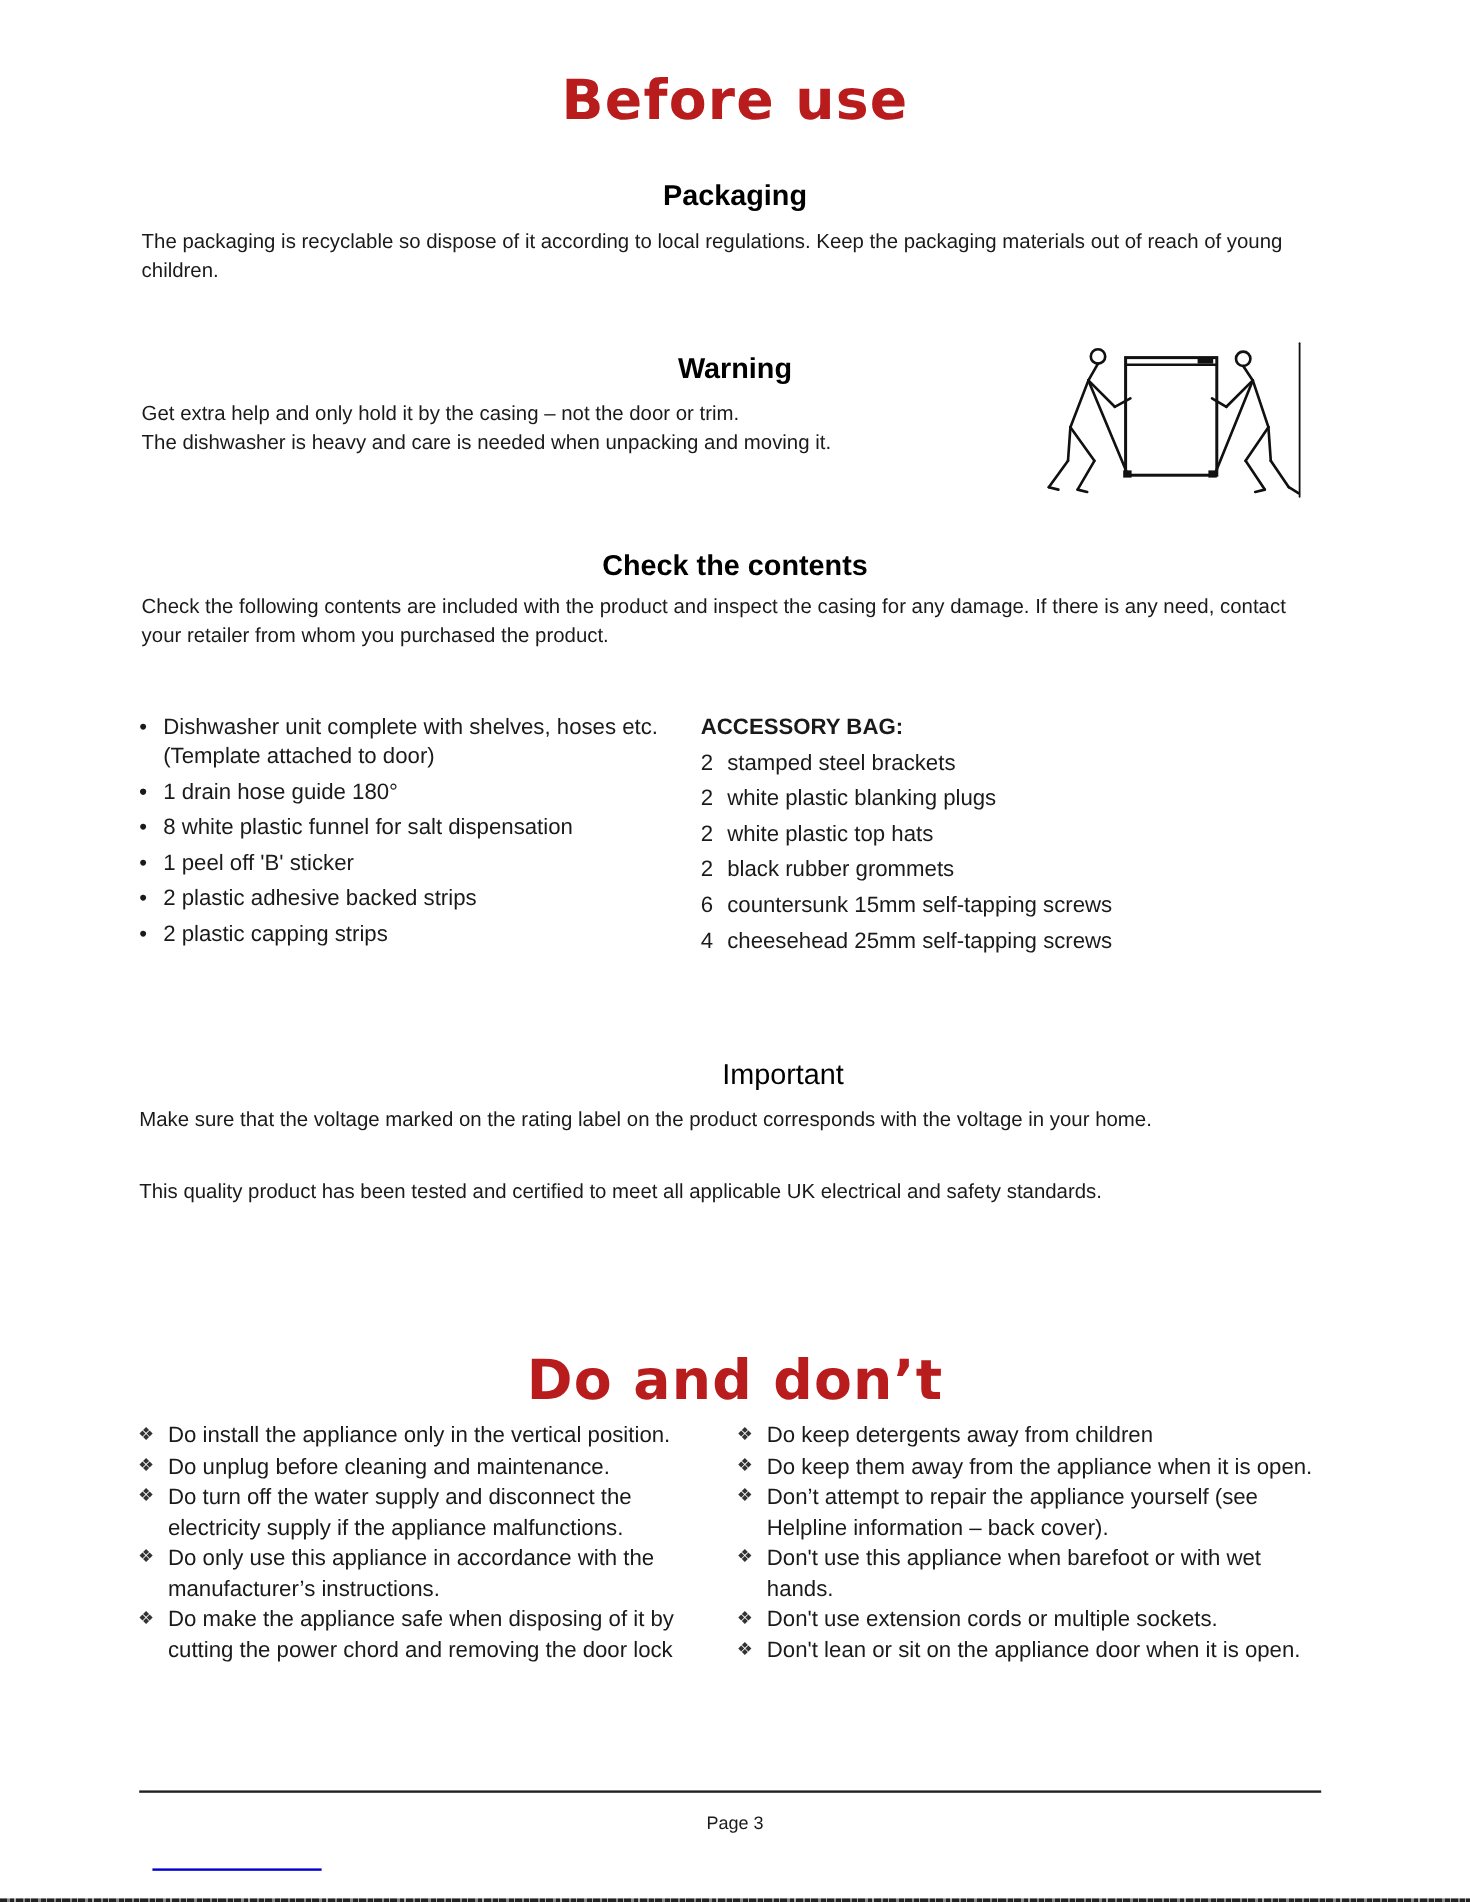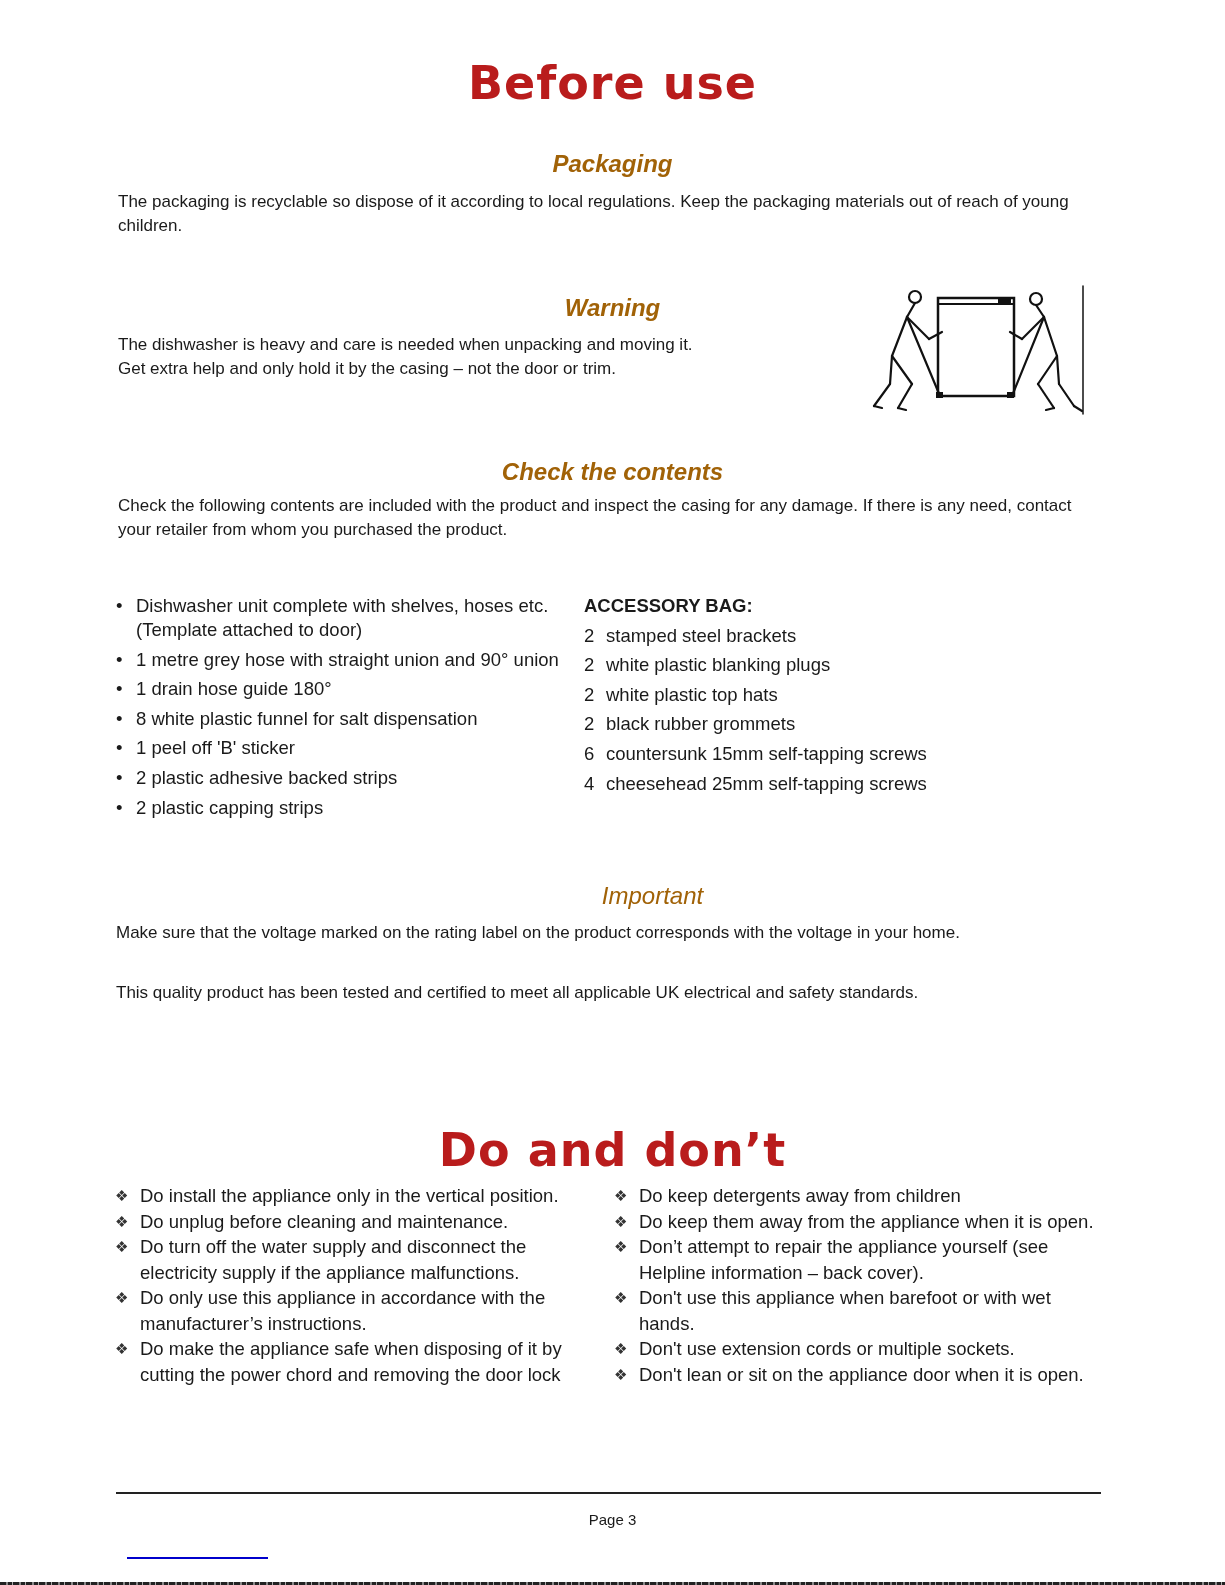--- a/index.html
+++ b/index.html
@@ -1,21 +1,21 @@
 <!DOCTYPE html>
 <html><head>
 <meta charset="utf-8">
 <style>
   html, body { margin: 0; padding: 0; background: #ffffff; }
   body { width: 1225px; height: 1585px; position: relative; overflow: hidden;
          font-family: "Liberation Sans", sans-serif; color: #1a1a1a; }
   .abs { position: absolute; }
   .title { left: 0; width: 1225px; text-align: center; font-weight: 900; font-size: 46px;
            letter-spacing: 1px; font-family: "DejaVu Sans", sans-serif; color: #b91c1c; }
-  .h2 { left: 0; width: 1225px; text-align: center; font-weight: bold; font-size: 24px; color: #a16207; font-style: italic; }
+  .h2 { left: 0; width: 1225px; text-align: center; font-weight: bold; font-size: 24px; color: #000000; }
   .h2.regular { font-weight: normal; }
   .para { font-size: 17px; line-height: 24px; }
   ul.bullets { list-style: none; margin: 0; padding: 0; }
   ul.bullets li { position: relative; padding-left: 20px; font-size: 18.5px; line-height: 24px; margin-bottom: 5.6px; }
   ul.bullets li .bullet { position: absolute; left: 0; top: 0; }
   .acc-title { font-weight: bold; font-size: 18.5px; line-height: 24px; margin-bottom: 5.6px; }
   .acc-row { font-size: 18.5px; line-height: 24px; margin-bottom: 5.6px; display: flex; }
   .acc-row .qty { width: 22px; }
   ul.dos { list-style: none; margin: 0; padding: 0; }
   ul.dos li { position: relative; padding-left: 25px; font-size: 18.5px; line-height: 25.5px; margin-bottom: 0; }
@@ -29,22 +29,22 @@
 </head>
 <body>
 
 <div class="abs title" style="top:56px;">Before use</div>
 
 <div class="abs h2" style="top:150px;">Packaging</div>
 <div class="abs para" style="left:118px; top:190px; width:970px;">The packaging is recyclable so dispose of it according to local regulations. Keep the packaging materials out of reach of young children.</div>
 
 <div class="abs h2" style="top:294px;">Warning</div>
 <div class="abs para" style="left:118px; top:333px; width:740px;">
+  <div>Get extra help and only hold it by the casing – not the door or trim.</div>
   <div>The dishwasher is heavy and care is needed when unpacking and moving it.</div>
-  <div>Get extra help and only hold it by the casing – not the door or trim.</div>
 </div>
 
 <div class="abs" style="left:862px; top:284px; width:230px; height:136px;">
   <svg width="230" height="136" viewBox="0 0 230 136" fill="none" stroke="#111" stroke-width="2.2" stroke-linecap="round">
 
     <rect x="76" y="14" width="76" height="98" stroke-width="2.5"></rect>
     <line x1="76" y1="20" x2="152" y2="20" stroke-width="2"></line>
     <rect x="136" y="15" width="13" height="4" fill="#111" stroke="none"></rect>
     <rect x="74" y="108" width="7" height="6" fill="#111" stroke="none"></rect>
     <rect x="145" y="108" width="7" height="6" fill="#111" stroke="none"></rect>
@@ -77,21 +77,21 @@
     <line x1="221" y1="2" x2="221" y2="130" stroke-width="1.5"></line>
   </svg>
 </div>
 
 <div class="abs h2" style="top:458px;">Check the contents</div>
 <div class="abs para" style="left:118px; top:494px; width:980px;">Check the following contents are included with the product and inspect the casing for any damage. If there is any need, contact your retailer from whom you purchased the product.</div>
 
 <div class="abs" style="left:116px; top:594px; width:490px;">
   <ul class="bullets">
     <li><span class="bullet">•</span><span>Dishwasher unit complete with shelves, hoses etc. (Template attached to door)</span></li>
-    <li><span class="bullet">•</span><span>1 metre grey hose with straight union and 90° union</span></li>
+    <li><span class="bullet">•</span></li>
     <li><span class="bullet">•</span><span>1 drain hose guide 180°</span></li>
     <li><span class="bullet">•</span><span>8 white plastic funnel for salt dispensation</span></li>
     <li><span class="bullet">•</span><span>1 peel off 'B' sticker</span></li>
     <li><span class="bullet">•</span><span>2 plastic adhesive backed strips</span></li>
     <li><span class="bullet">•</span><span>2 plastic capping strips</span></li>
   </ul>
 </div>
 
 <div class="abs" style="left:584px; top:594px; width:420px;">
   <div class="acc-title">ACCESSORY BAG:</div>

